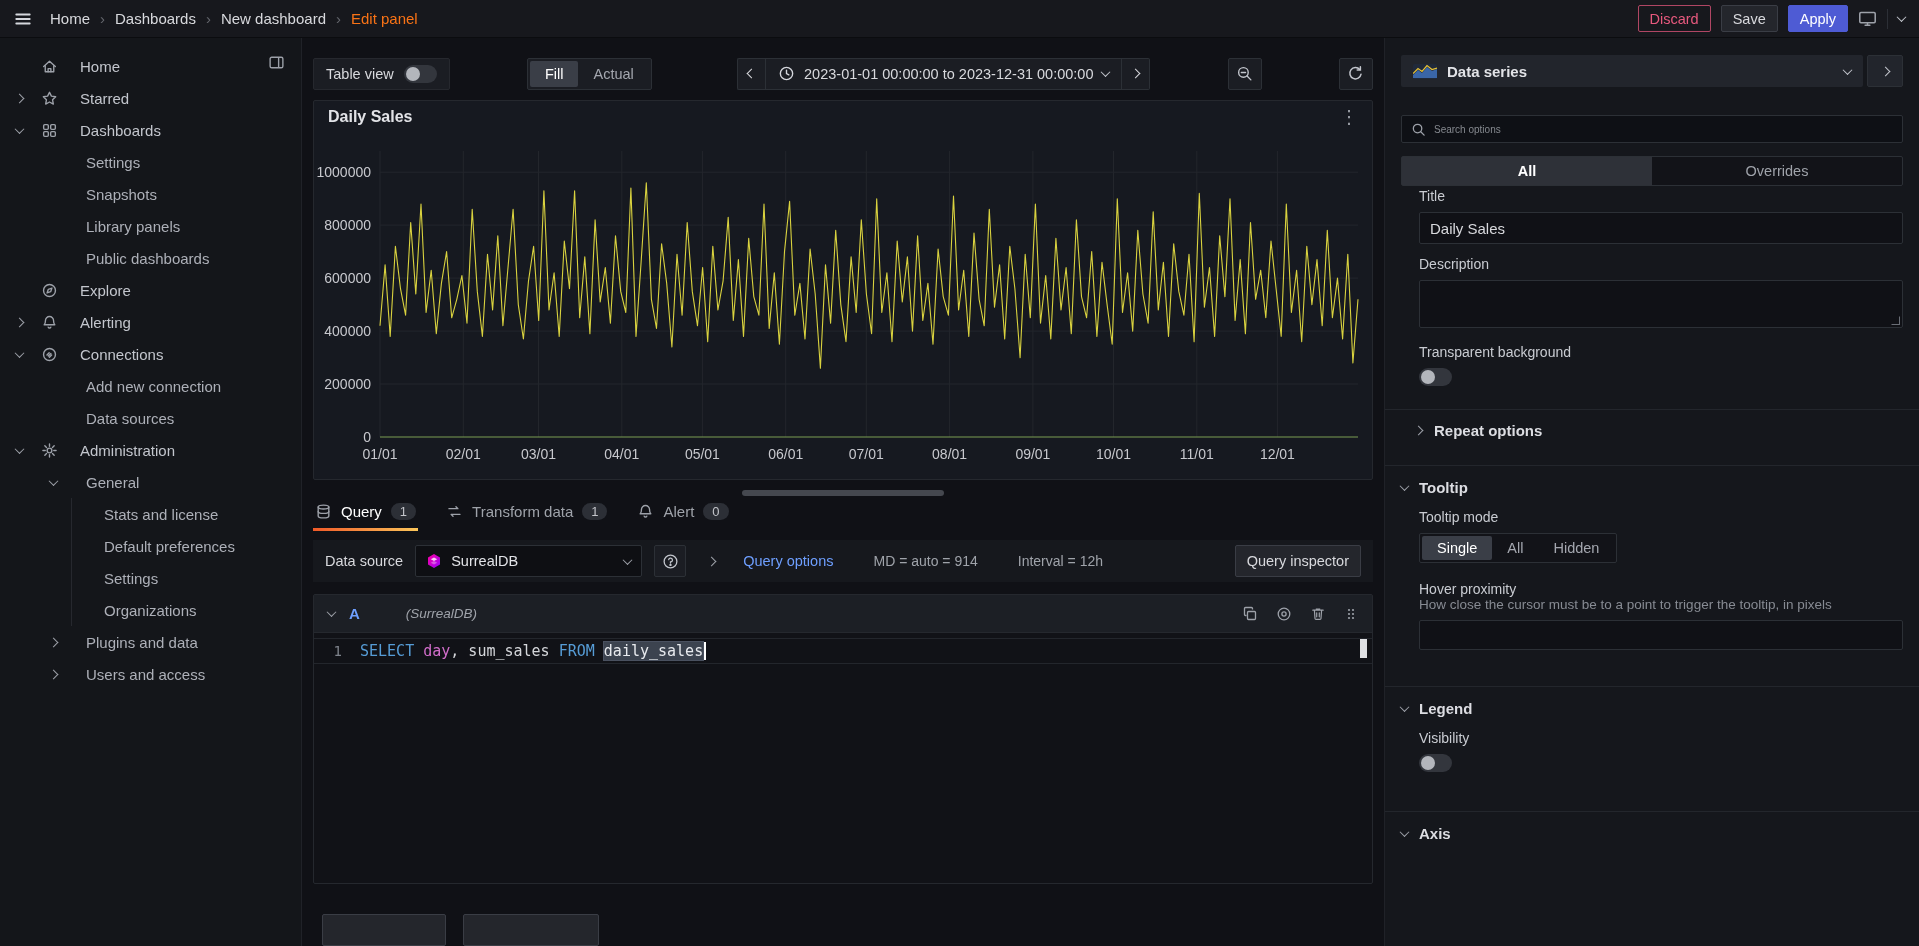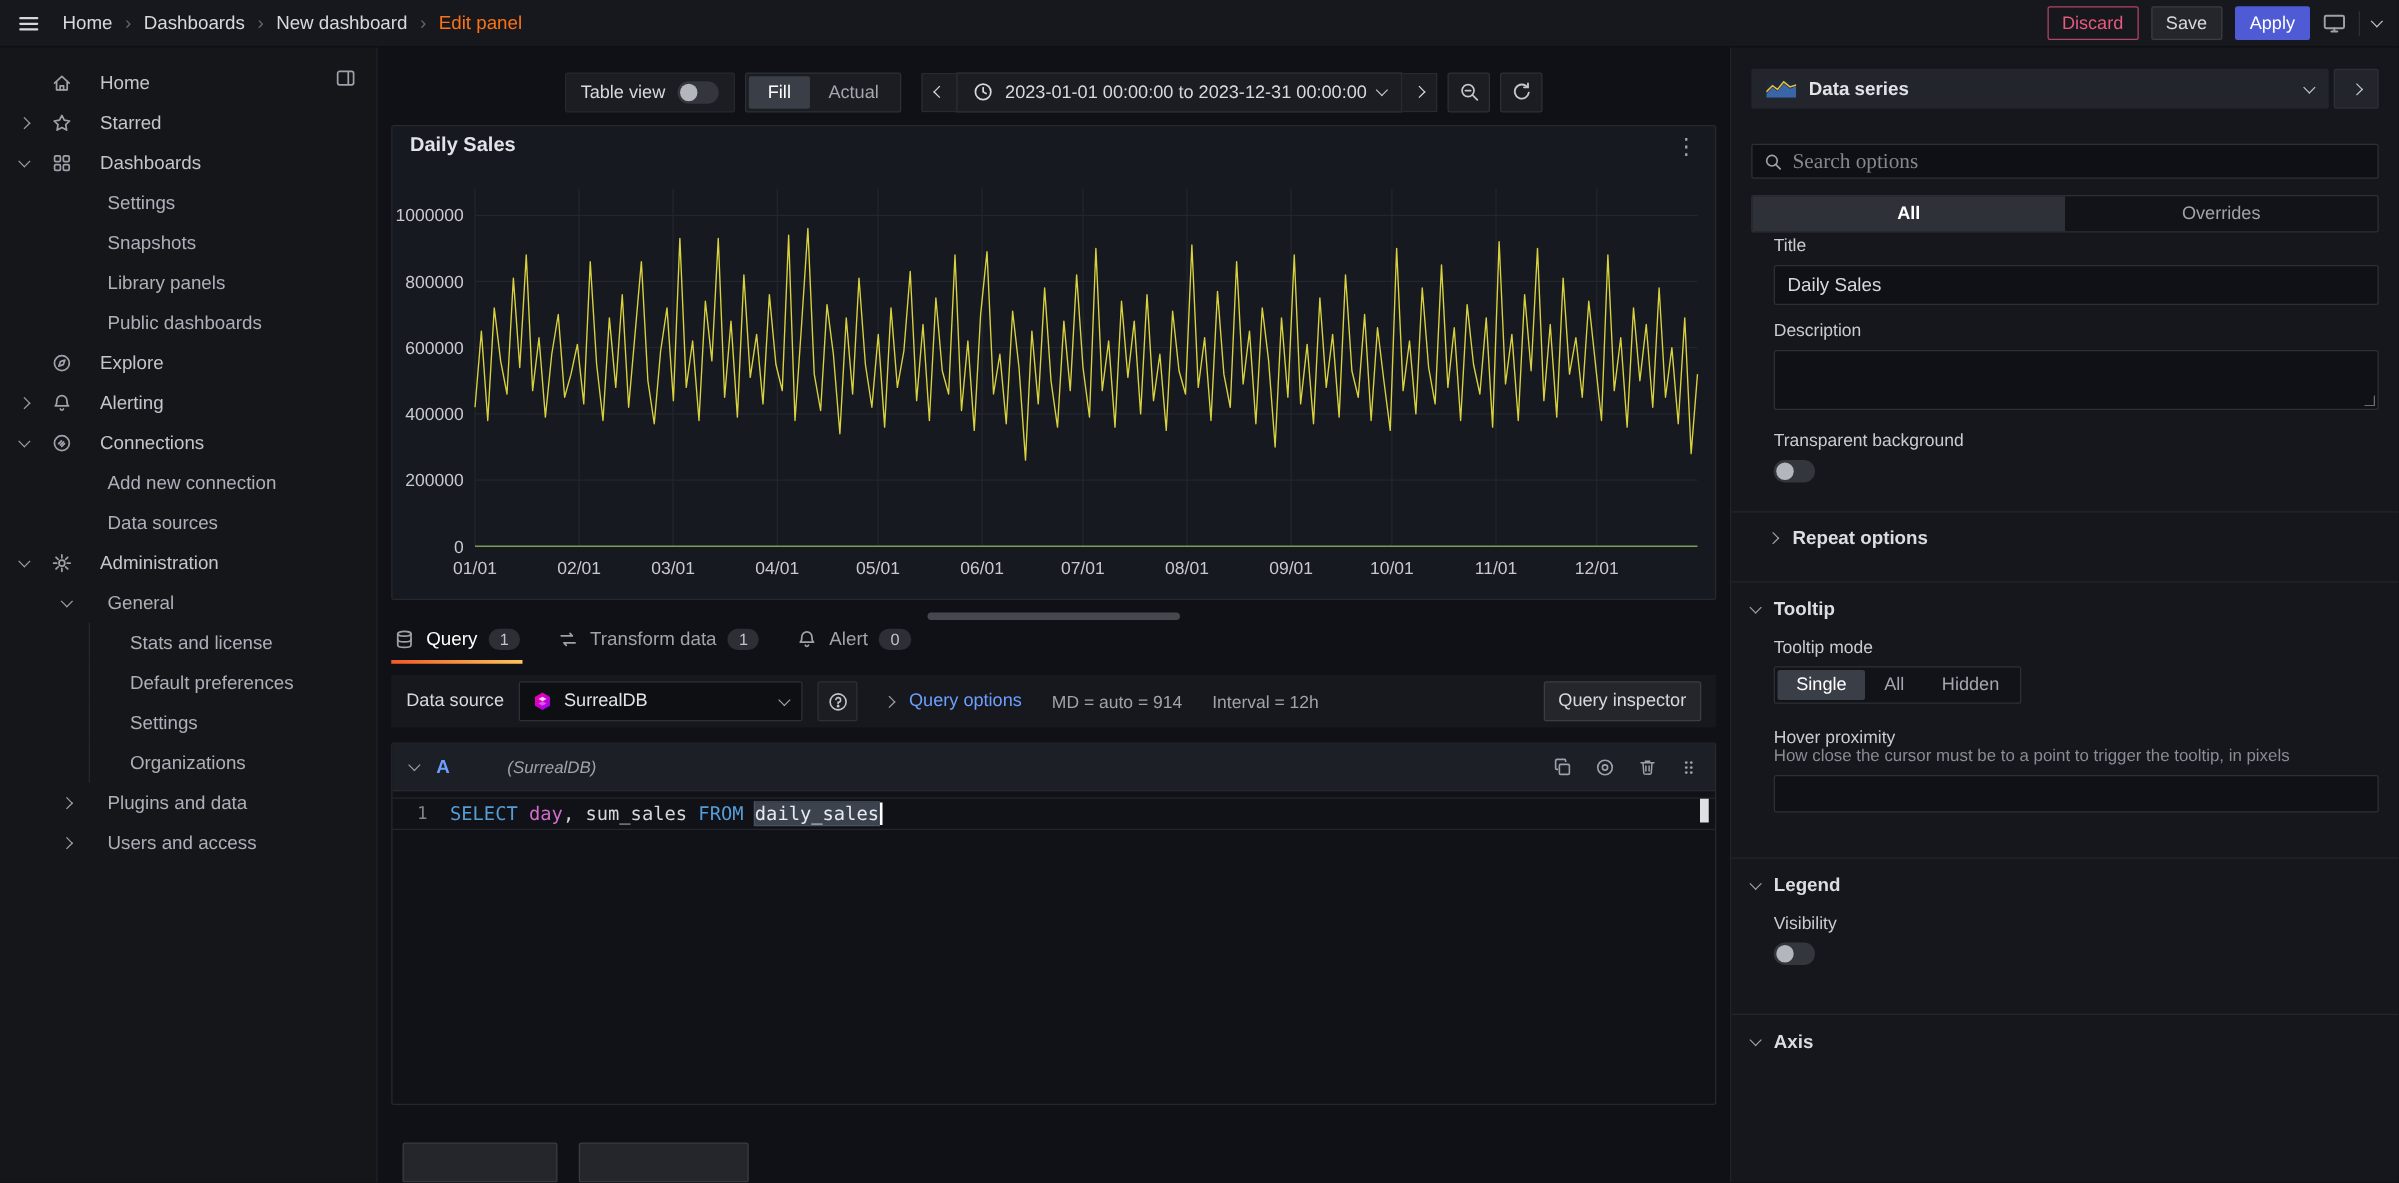--- a/index.html
+++ b/index.html
@@ -32,21 +32,21 @@
   .nav-row.lv0 .chev-slot{width:12px;margin-right:13px;display:inline-flex}
   .nav-row.lv0 .icon{width:17px;margin-right:22px}
   .nav-row.lv1{padding-left:86px;color:#adb0b8}
   .nav-row.lv1.haschev{padding-left:50px}
   .nav-row.lv1.haschev .chev-slot{width:12px;margin-right:24px;display:inline-flex}
   .nav-row.lv2{padding-left:104px;color:#adb0b8}
   .nav-row.lv2::before{content:"";position:absolute;left:71px;top:0;bottom:0;width:1px;background:#26282e}
   .dock-btn{position:absolute;top:16px;right:16px;color:#9da1a9;cursor:pointer}
   
   .main{width:1082px;flex:none;display:flex;flex-direction:column;padding:0 11px}
-  .controls{height:56px;display:flex;align-items:flex-end;justify-content:center;padding-bottom:4px;gap:8px}
+  .controls{height:56px;display:flex;align-items:flex-end;justify-content:space-between;padding-bottom:4px;gap:8px}
   .ctl{height:32px;display:inline-flex;align-items:center;background:#1b1d23;border:1px solid #2c3036;border-radius:2px;color:#d8d9dd;font-size:14.5px;cursor:pointer}
   .tv-group{padding:0 12px;gap:10px;border-color:#26282e}
   .toggle{width:33px;height:18px;border-radius:9px;background:#33363d;position:relative;flex:none;cursor:pointer}
   .toggle::after{content:"";position:absolute;left:2px;top:2px;width:14px;height:14px;border-radius:50%;background:#b3b6bc}
   .seg-group{padding:2px;gap:0}
   .seg{padding:0 15px;height:26px;display:inline-flex;align-items:center;border-radius:2px;color:#a4a7af}
   .seg.active{background:#3a3e47;color:#fff;font-weight:500}
   .nav-btn{width:28px;justify-content:center}
   .sq-btn{width:34px;justify-content:center}
   .time-disp{padding:0 12px;gap:9px;font-weight:400}
@@ -70,21 +70,21 @@
   .qtab{display:flex;align-items:center;gap:9px;color:#9fa3aa;font-size:15px;cursor:pointer;position:relative;padding:0 2px}
   .qtab.active{color:#fff}
   .qtab.active::after{content:"";position:absolute;left:0;right:0;bottom:-4px;height:3px;background:linear-gradient(90deg,#f05a28,#fbc55a)}
   .badge{background:#2c2f36;color:#c2c4c9;font-size:13px;border-radius:10px;padding:1px 9px}
   
   .ds-row{margin-top:13px;height:42px;background:#16181d;display:flex;align-items:center;padding:0 12px;gap:12px}
   .ds-label{font-size:14.5px;color:#d8d9dd}
   .ds-select{height:32px;width:227px;background:#0e0f13;border:1px solid #2c3036;border-radius:2px;display:flex;align-items:center;padding:0 10px;gap:9px;cursor:pointer}
   .ds-select .name{font-size:14.5px;color:#e2e3e7;flex:1}
   .help-btn{width:32px;height:32px;border:1px solid #2c3036;border-radius:2px;display:flex;align-items:center;justify-content:center;color:#c3c6cd;cursor:pointer;background:#1b1d23}
-  .qo-group{display:flex;align-items:center;gap:12px;margin-left:10px}
+  .qo-group{display:flex;align-items:center;gap:28px;margin-left:10px}
   .qo-link{color:#6e9fff;font-size:14.5px;font-weight:500;cursor:pointer}
   .qo-meta{color:#9fa3aa;font-size:14px;margin-left:12px}
   .inspector{margin-left:auto}
   .btn.tall{height:32px}
   
   .editor{margin-top:12px;border:1px solid #25282e;border-radius:2px;height:292px;display:flex;flex-direction:column;background:#111217}
   .editor-hdr{height:38px;background:#1c1f25;display:flex;align-items:center;padding:0 14px;gap:14px;border-bottom:1px solid #25282e}
   .ref-letter{color:#6e9fff;font-weight:700;font-size:15px}
   .ref-ds{color:#9fa3aa;font-style:italic;font-size:13.5px;margin-left:32px}
   .hdr-icons{margin-left:auto;display:flex;align-items:center;gap:18px;color:#9da1a9}
@@ -102,21 +102,21 @@
   .bottom-btns{margin:30px 0 0 9px;display:flex;gap:17px}
   .stub-btn{width:124px;height:32px;background:#24262c;border:1px solid #3a3d45;border-radius:2px}
   .stub-btn.w2{width:136px}
   
   .options{width:535px;flex:none;background:#15171c;border-left:1px solid #202228;padding:0 0 0 0;overflow:hidden}
   .viz-row{margin:17px 16px 0;display:flex;gap:4px}
   .viz-select{flex:1;height:32px;background:#22252c;border-radius:2px;display:flex;align-items:center;padding:0 12px;gap:10px;cursor:pointer}
   .viz-select .vname{font-size:15px;font-weight:600;color:#e2e3e7;flex:1}
   .viz-collapse{width:36px;height:32px;border:1px solid #2c3036;background:#22252c;border-radius:2px;display:flex;align-items:center;justify-content:center;cursor:pointer;color:#c3c6cd}
   .search-box{margin:28px 16px 0;height:28px;background:#0e1015;border:1px solid #2c3036;border-radius:2px;display:flex;align-items:center;padding:0 9px;gap:8px}
-  .search-box input{flex:1;background:transparent;border:none;outline:none;color:#c2410c;font-size:17px;font-family:Liberation Serif, serif}
+  .search-box input{flex:1;background:transparent;border:none;outline:none;color:#c2410c;font-size:10px;font-family:Liberation Sans, sans-serif}
   .search-box input::placeholder{color:#85898f}
   .ov-tabs{margin:13px 16px 0;height:30px;display:flex;border:1px solid #2c3036;border-radius:2px;background:#121318}
   .ov-tab{flex:1;display:flex;align-items:center;justify-content:center;font-size:14.5px;color:#9fa3aa;cursor:pointer}
   .ov-tab.active{background:#2e3138;color:#fff;font-weight:600}
   .sec-h{display:flex;align-items:center;gap:11px;padding:13px 16px;font-size:15px;font-weight:600;color:#dcdde2;border-top:1px solid #23262c;margin-top:14px;cursor:pointer}
   .sec-h .chev{color:#9da1a9}
   .sec-body{padding:0 16px 6px 34px}
   .fld-label{font-size:14px;font-weight:500;color:#c9ccd2;margin:12px 0 8px}
   .fld-help{font-size:13.5px;color:#878b93;margin:-4px 0 8px}
   .txt-input{width:100%;height:32px;background:#101116;border:1px solid #2c3036;border-radius:2px;color:#d8d9dd;font-size:15px;padding:0 10px;font-family:inherit;outline:none}

